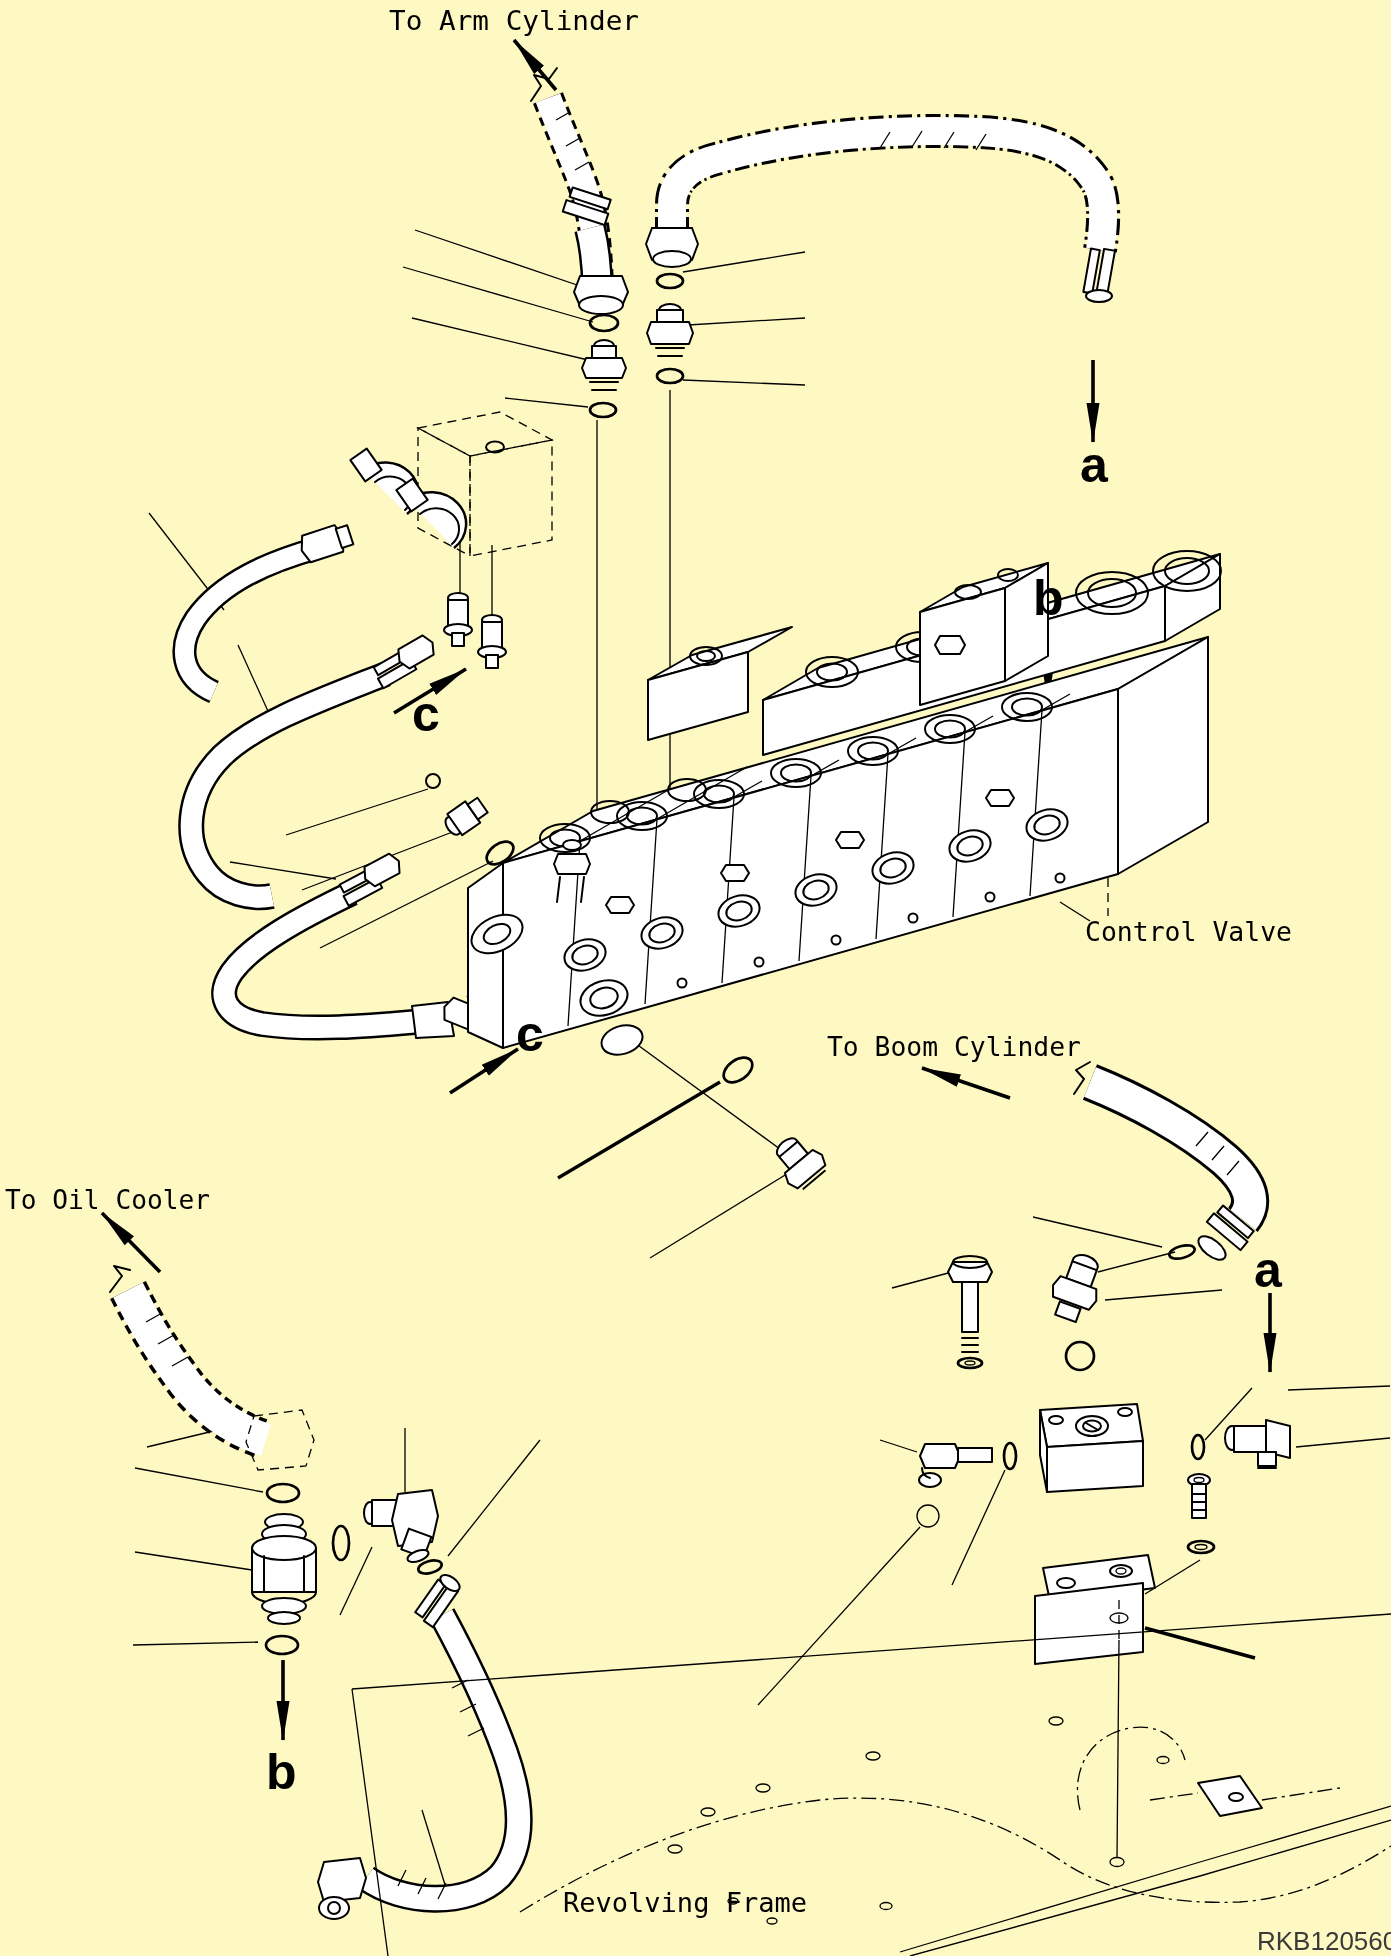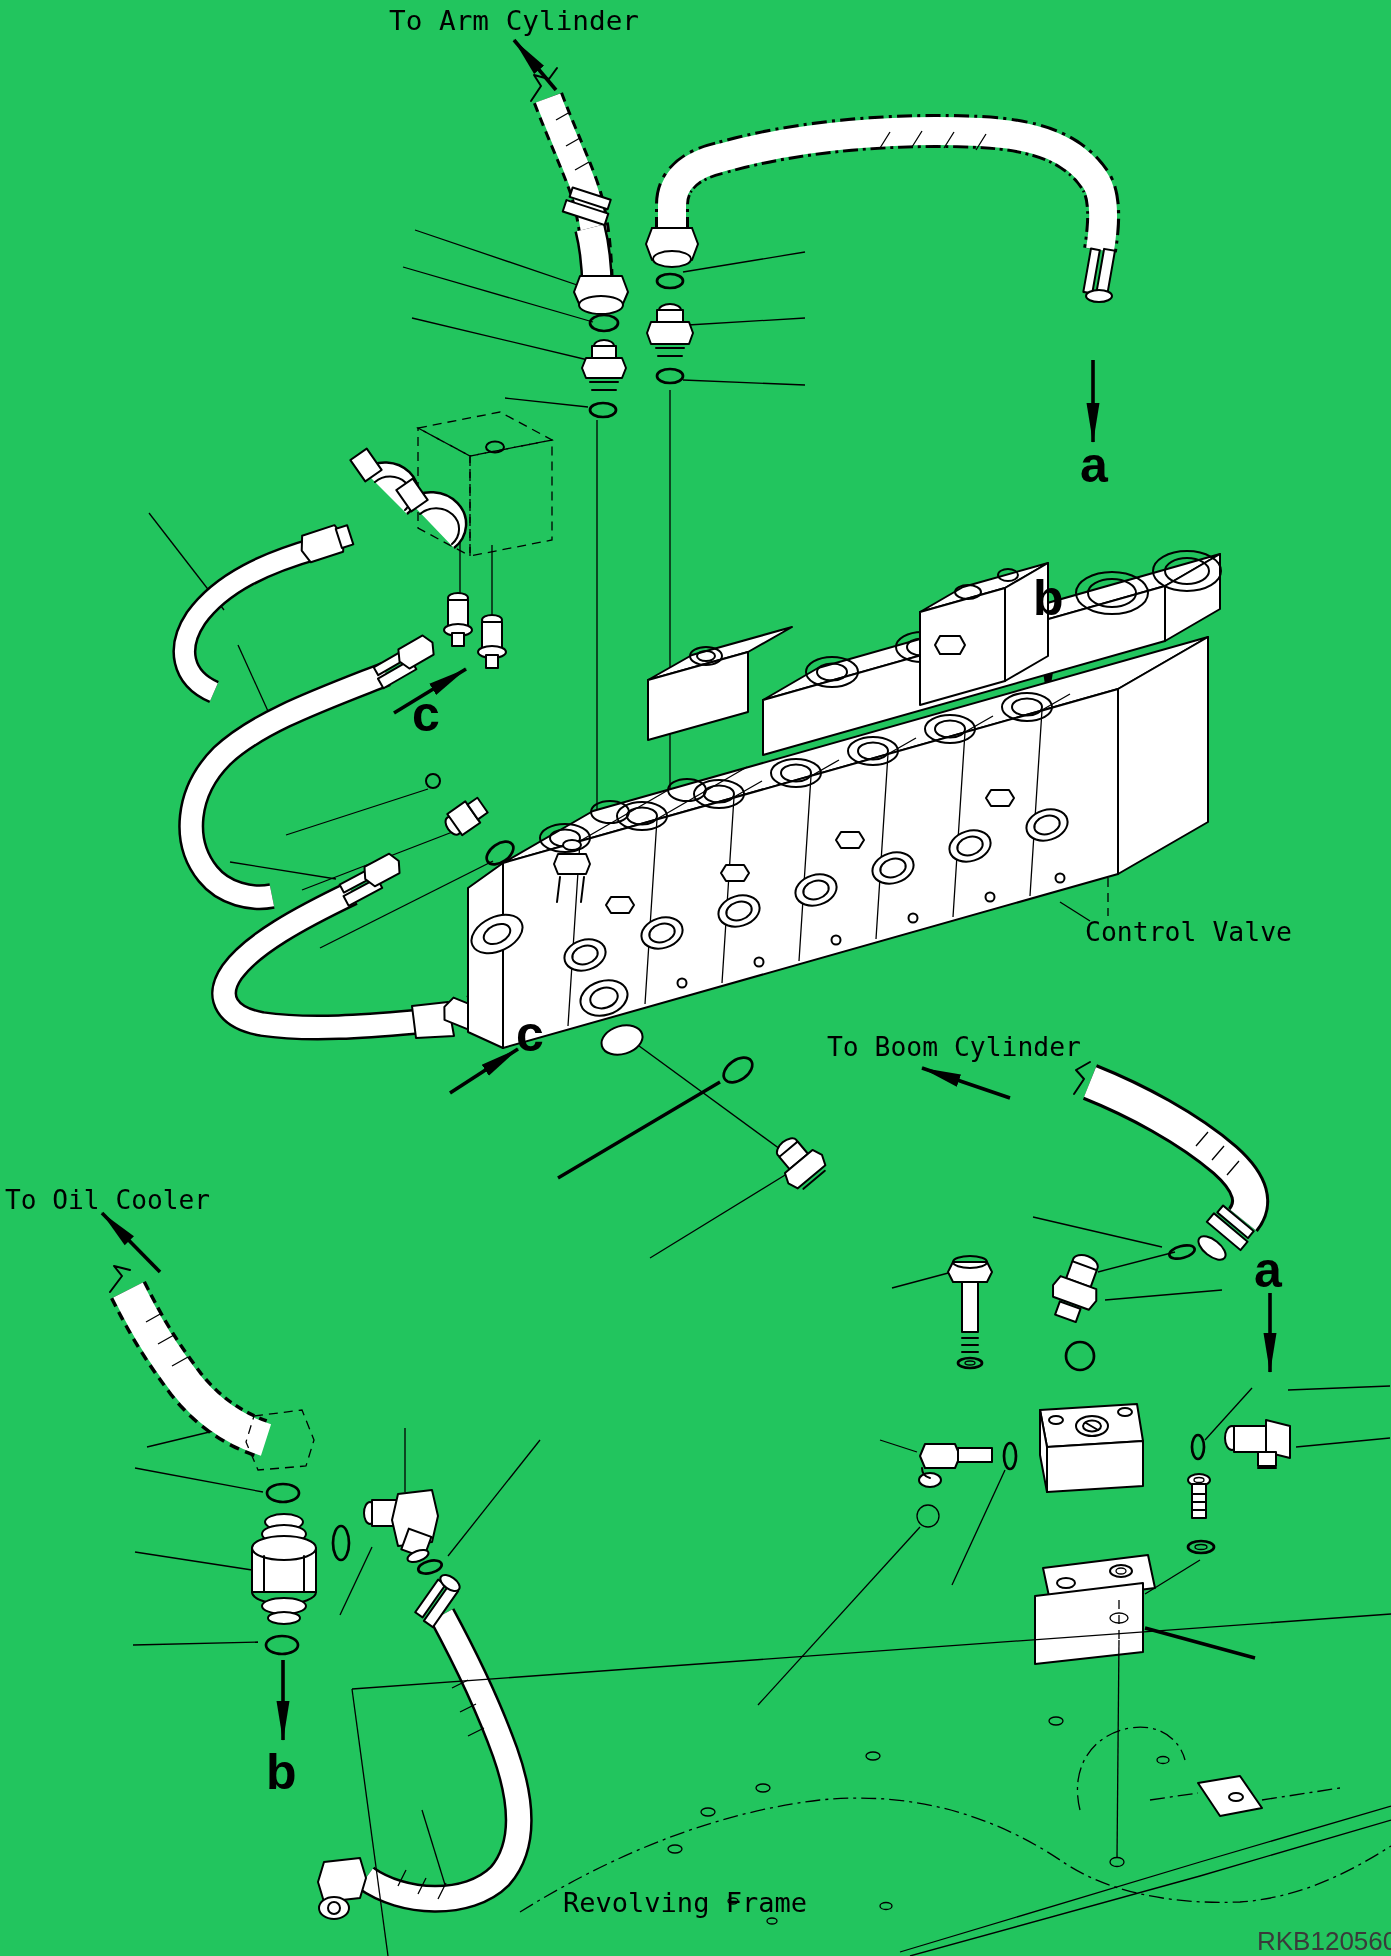--- a/index.html
+++ b/index.html
@@ -1,16 +1,16 @@
 <!DOCTYPE html>
 <html><head>
 <meta charset="utf-8">
 <style>
   html,body{margin:0;padding:0;background:#fff;}
-  .page{position:relative;width:1391px;height:1956px;background:#22c55e;overflow:hidden;}
+  .page{position:relative;width:1391px;height:1956px;background:#fef9c3;overflow:hidden;}
   svg{display:block}
   .ln{stroke:#000;stroke-width:2;fill:none;stroke-linecap:round;stroke-linejoin:round}
   .lnf{stroke:#000;stroke-width:2;fill:#fff;stroke-linejoin:round}
   .lnf25{stroke:#000;stroke-width:2.5;fill:#fff;stroke-linejoin:round}
   .thin{stroke:#000;stroke-width:1.3;fill:none}
   .thick{stroke:#000;stroke-width:3.4;fill:none}
   .arrow{stroke:#000;stroke-width:3.6;fill:none}
   .oring{stroke:#000;stroke-width:2.7;fill:none}
   .dash{stroke-dasharray:9 6}
   .dashdot{stroke-dasharray:15 5 3 5}

